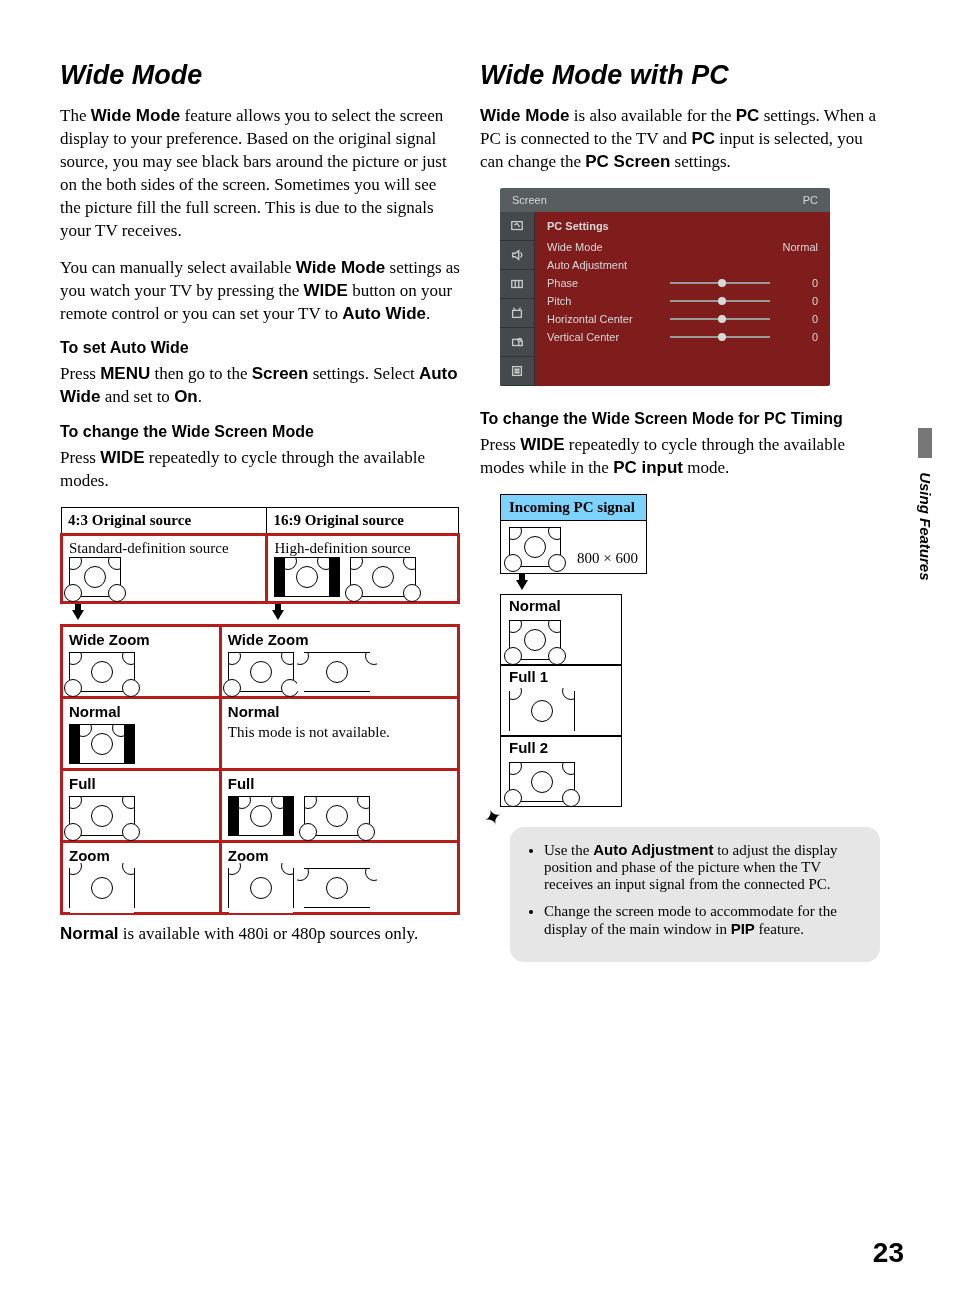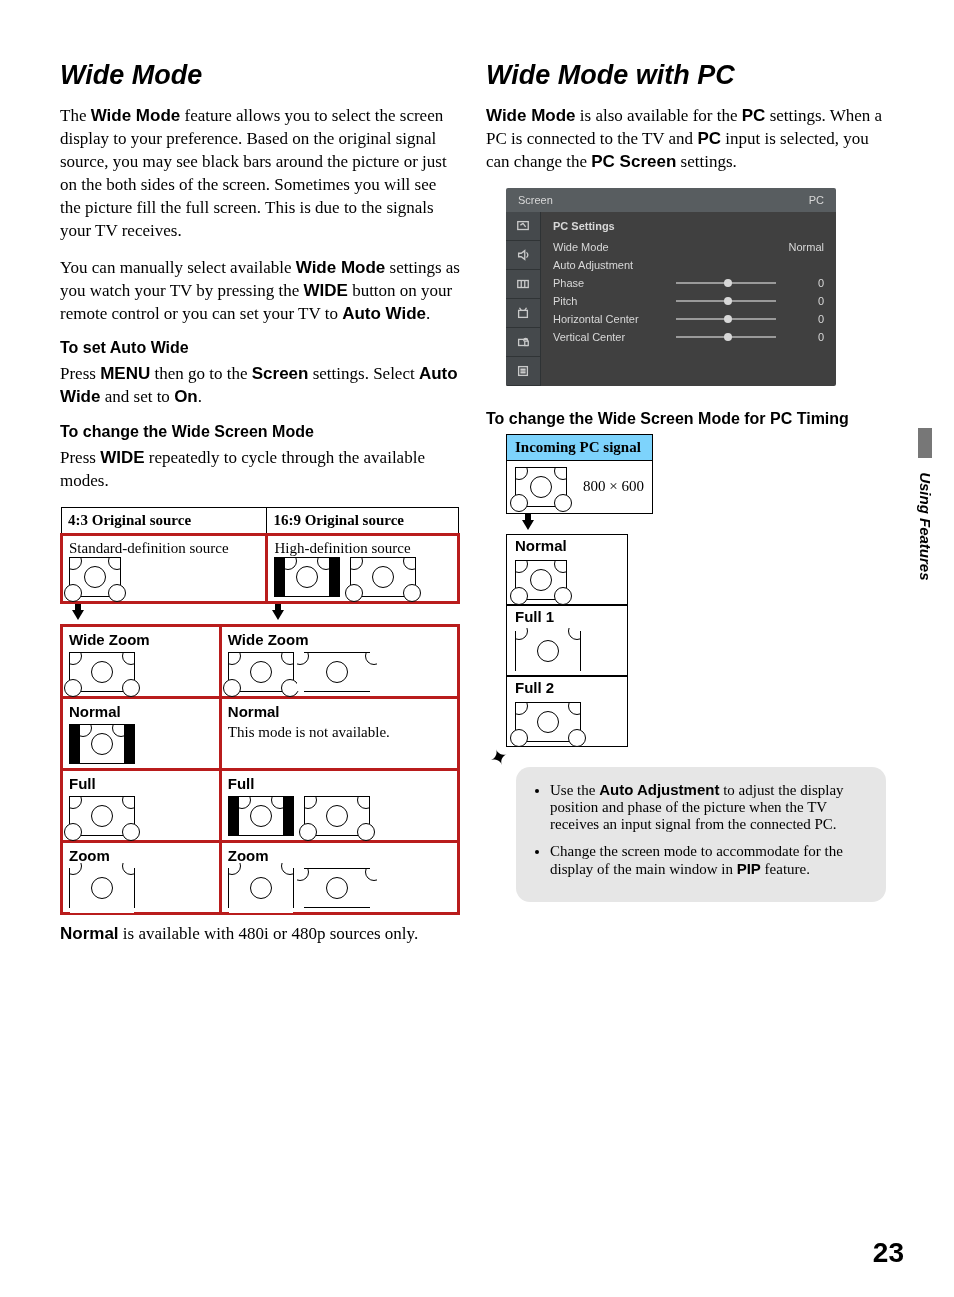--- a/index.html
+++ b/index.html
@@ -1,17 +1,17 @@
 <!DOCTYPE html>
 <html><head>
 <meta charset="utf-8">
 <style>
   html,body{margin:0;padding:0;background:#fff;font-family:"Times New Roman",Times,serif;color:#000}
   .page{position:relative;width:954px;height:1297px;margin:0 auto;box-sizing:border-box;padding:60px 60px 40px 60px}
-  .columns{display:flex;gap:26px}
+  .columns{display:flex;gap:20px}
   .col{width:400px}
   
   h1{font-family:Arial,Helvetica,sans-serif;font-weight:700;font-style:italic;font-size:27px;margin:0 0 14px 0}
   h2{font-family:Arial,Helvetica,sans-serif;font-weight:700;font-size:16px;margin:14px 0 6px 0}
   p{font-size:17px;line-height:1.35;margin:0 0 14px 0}
   .ab{font-family:Arial,Helvetica,sans-serif;font-weight:700}
   
   
   table.modes{border-collapse:collapse;width:100%;font-size:15px}
   table.modes th{border:1px solid #000;padding:4px 6px;text-align:left;font-weight:700}
@@ -31,34 +31,34 @@
   .pillar{position:absolute;top:0;bottom:0;width:10px;background:#000}
   .pillar.l{left:0}.pillar.r{right:0}
   .crop{position:absolute;overflow:hidden;background:#fff}
   
   .arrowdown{display:block;margin:6px 0 4px 12px;width:0;height:0;border-left:6px solid transparent;border-right:6px solid transparent;border-top:10px solid #000;position:relative}
   .arrowdown::before{content:"";position:absolute;top:-16px;left:-3px;width:6px;height:10px;background:#000}
   
   
   .osd{width:330px;margin-left:20px;border-radius:2px;overflow:hidden;font-family:Arial,Helvetica,sans-serif;font-size:11px;color:#d8d8d8}
   .osd .bar{display:flex;justify-content:space-between;align-items:center;background:#585d60;padding:6px 12px}
-  .osd .body{display:flex;background:#404040}
+  .osd .body{display:flex;background:#7f1d1d}
   .osd .iconcol{width:34px;background:#45494c;border-right:1px solid #2e3234}
   .osd .iconcol div{height:28px;border-bottom:1px solid #2e3234;display:flex;align-items:center;justify-content:center;opacity:.9}
   .osd .main{flex:1;padding:6px 12px 40px 12px}
   .osd .main .ttl{font-weight:700;padding:2px 0 6px 0}
   .osd .row{display:flex;align-items:center;justify-content:space-between;padding:3px 0}
   .osd .sld{width:100px;height:2px;background:#9a9a9a;position:relative;margin-right:8px}
   .osd .sld::after{content:"";position:absolute;left:48%;top:-3px;width:8px;height:8px;border-radius:50%;background:#d8d8d8}
   .osd .rlab{width:40px;text-align:right}
   
   
   .pct{margin-left:20px;border:1px solid #000;font-size:15px;display:inline-block}
   .pct .hdr{font-weight:700;padding:4px 8px;border-bottom:1px solid #000;background:#7dd3fc;font-family:"Times New Roman",serif}
-  .pct .cell{padding:6px 8px;display:flex;align-items:center;gap:10px;border-bottom:1px solid #000}
+  .pct .cell{padding:6px 8px;display:flex;align-items:flex-end;gap:10px;border-bottom:1px solid #000}
   .pct .cell:last-child{border-bottom:none}
   .pct .lab{font-family:Arial,Helvetica,sans-serif;font-weight:700;display:block;padding:2px 8px;border-top:1px solid #000}
   .pct .thumb{padding:4px 8px;border-bottom:1px solid #000}
   .pct .thumb:last-child{border-bottom:none}
   
   
   .tip{position:relative;margin-top:20px;margin-left:30px;background:#e6e6e6;border-radius:14px;padding:14px 16px 14px 16px;font-size:15px}
   .tip ul{margin:0;padding-left:18px}
   .tip li{margin-bottom:10px}
   .tipicon{position:absolute;left:-26px;top:-22px;font-size:22px;transform:rotate(-20deg)}
@@ -316,20 +316,23 @@
                     <span class="sld"></span>
                     <span class="rlab">0</span>
                   </span>
                 </div>
               </div>
           </div>
         </div>
       </div>
 
       <h2 style="margin-top:24px">To change the Wide Screen Mode for PC Timing</h2>
+      <p>
+        <span>Press </span><span class="ab">WIDE</span><span> repeatedly to cycle through the available modes while in the </span><span class="ab">PC input</span><span> mode.</span>
+      </p>
 
       <div class="pct">
         <div class="hdr">Incoming PC signal</div>
         <div class="cell">
           <span class="ico-narrow">
               <span class="s43">
                 <span class="big"></span>
               </span>
               <span class="s43b"></span>
             </span>

